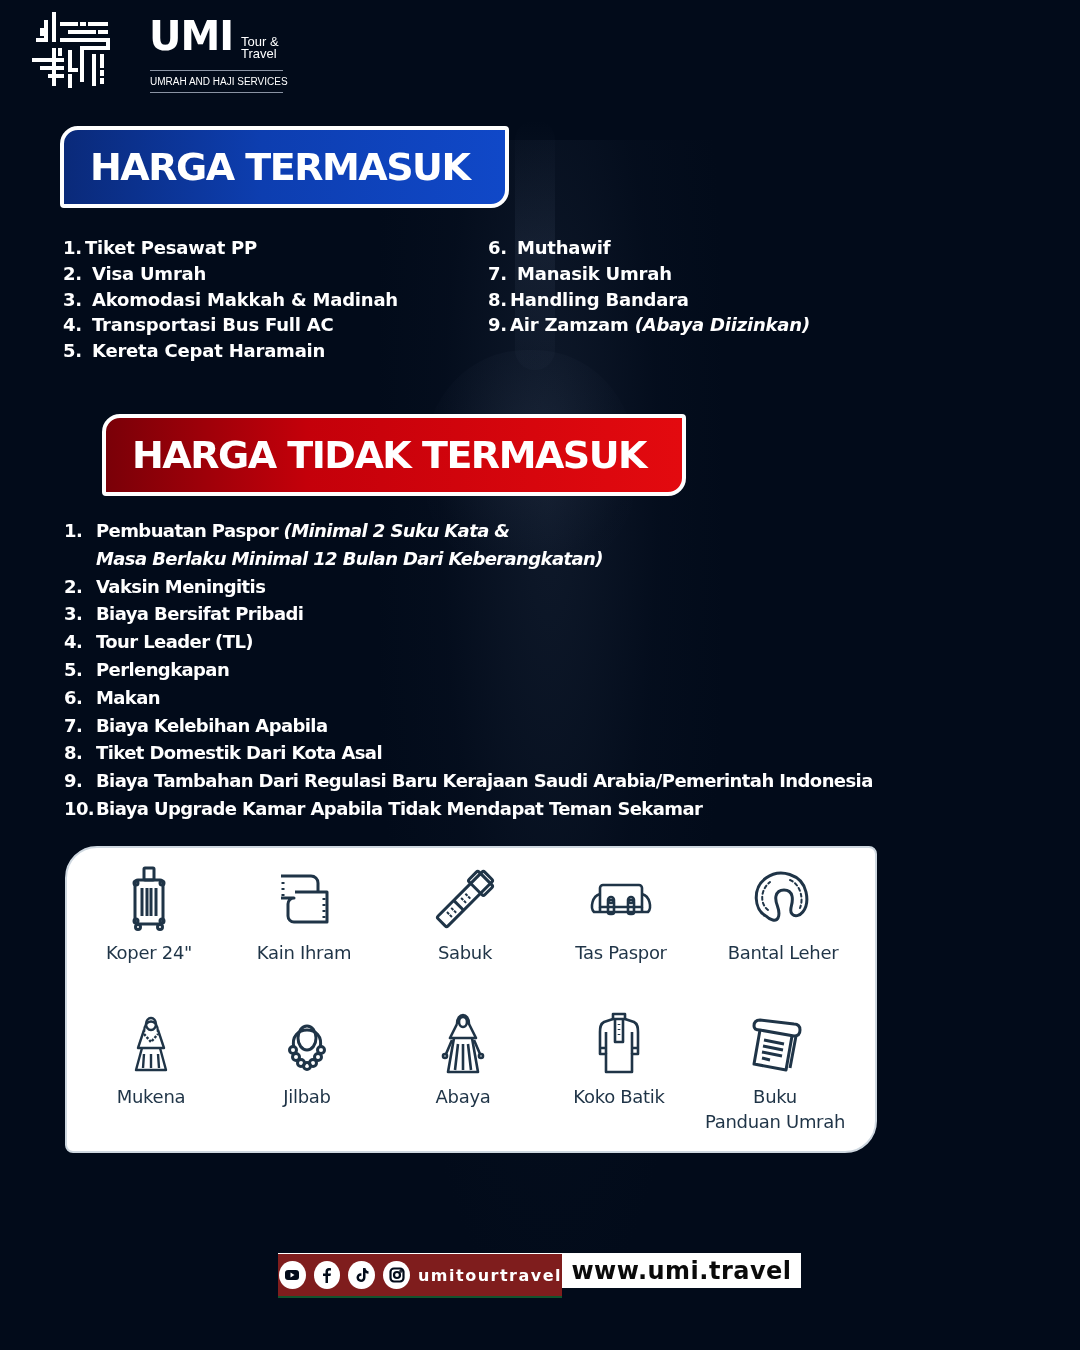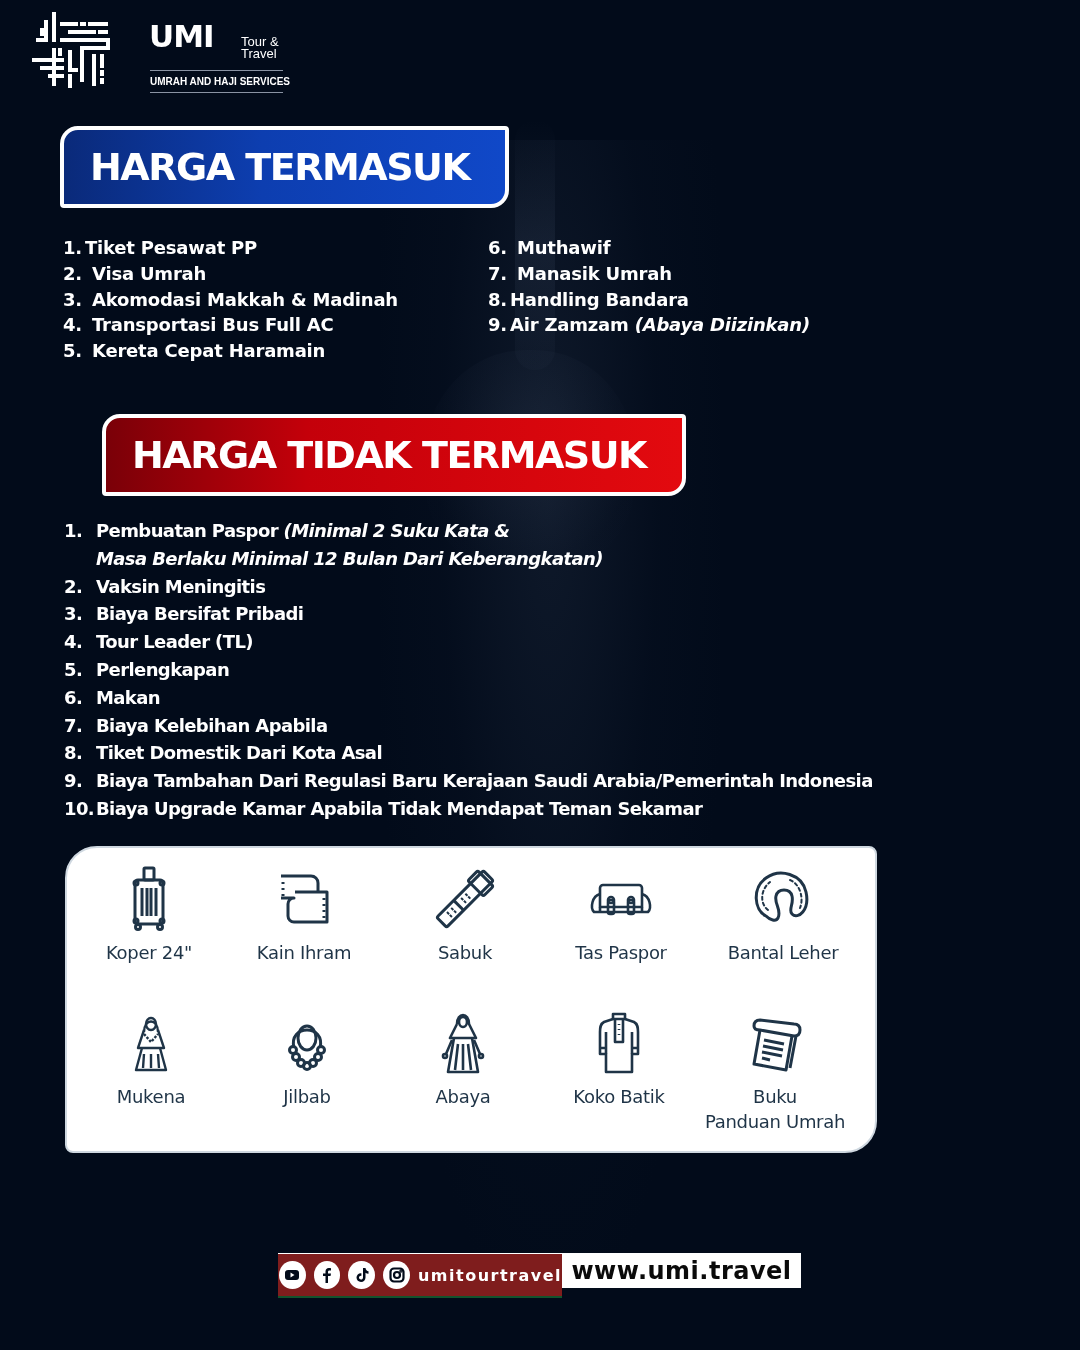--- a/index.html
+++ b/index.html
@@ -27,31 +27,31 @@
       border-radius: 20px;
       pointer-events: none;
     }
 
     
     .logo { position: absolute; left: 32px; top: 10px; width: 225px; height: 80px; }
     .logo-mark { position: absolute; left: 0; top: 0; width: 80px; height: 80px; }
     .logo-umi {
       position: absolute; left: 117px; top: 6px;
       font-family: "DejaVu Sans", sans-serif; font-weight: bold;
-      font-size: 31px; letter-spacing: -1px; line-height: 40px; color: #fff;
+      font-size: 40px; letter-spacing: -1px; line-height: 40px; color: #fff;
     }
     .logo-tour {
       position: absolute; left: 209px; top: 26px; width: 50px;
       font-family: "Liberation Sans", sans-serif; font-size: 13px; line-height: 12px; color: #fff;
     }
     .logo-line1 { position: absolute; left: 118px; top: 60px; width: 133px; height: 1px; background: #8a93a3; }
     .logo-line2 { position: absolute; left: 118px; top: 82px; width: 133px; height: 1px; background: #8a93a3; }
     .logo-sub {
       position: absolute; left: 118px; top: 66px;
-      font-family: "Liberation Sans", sans-serif; font-weight: bold; font-size: 10px;
+      font-family: "Liberation Sans", sans-serif; font-weight: normal; font-size: 10px;
       letter-spacing: 0; color: #fff; white-space: nowrap;
     }
 
     
     .section-header {
       position: absolute; border: 4px solid #ffffff;
       border-radius: 18px 4px 18px 4px;
       display: flex; align-items: center;
       font-family: "DejaVu Sans", sans-serif; font-weight: bold; color: #fff;
       white-space: nowrap;

